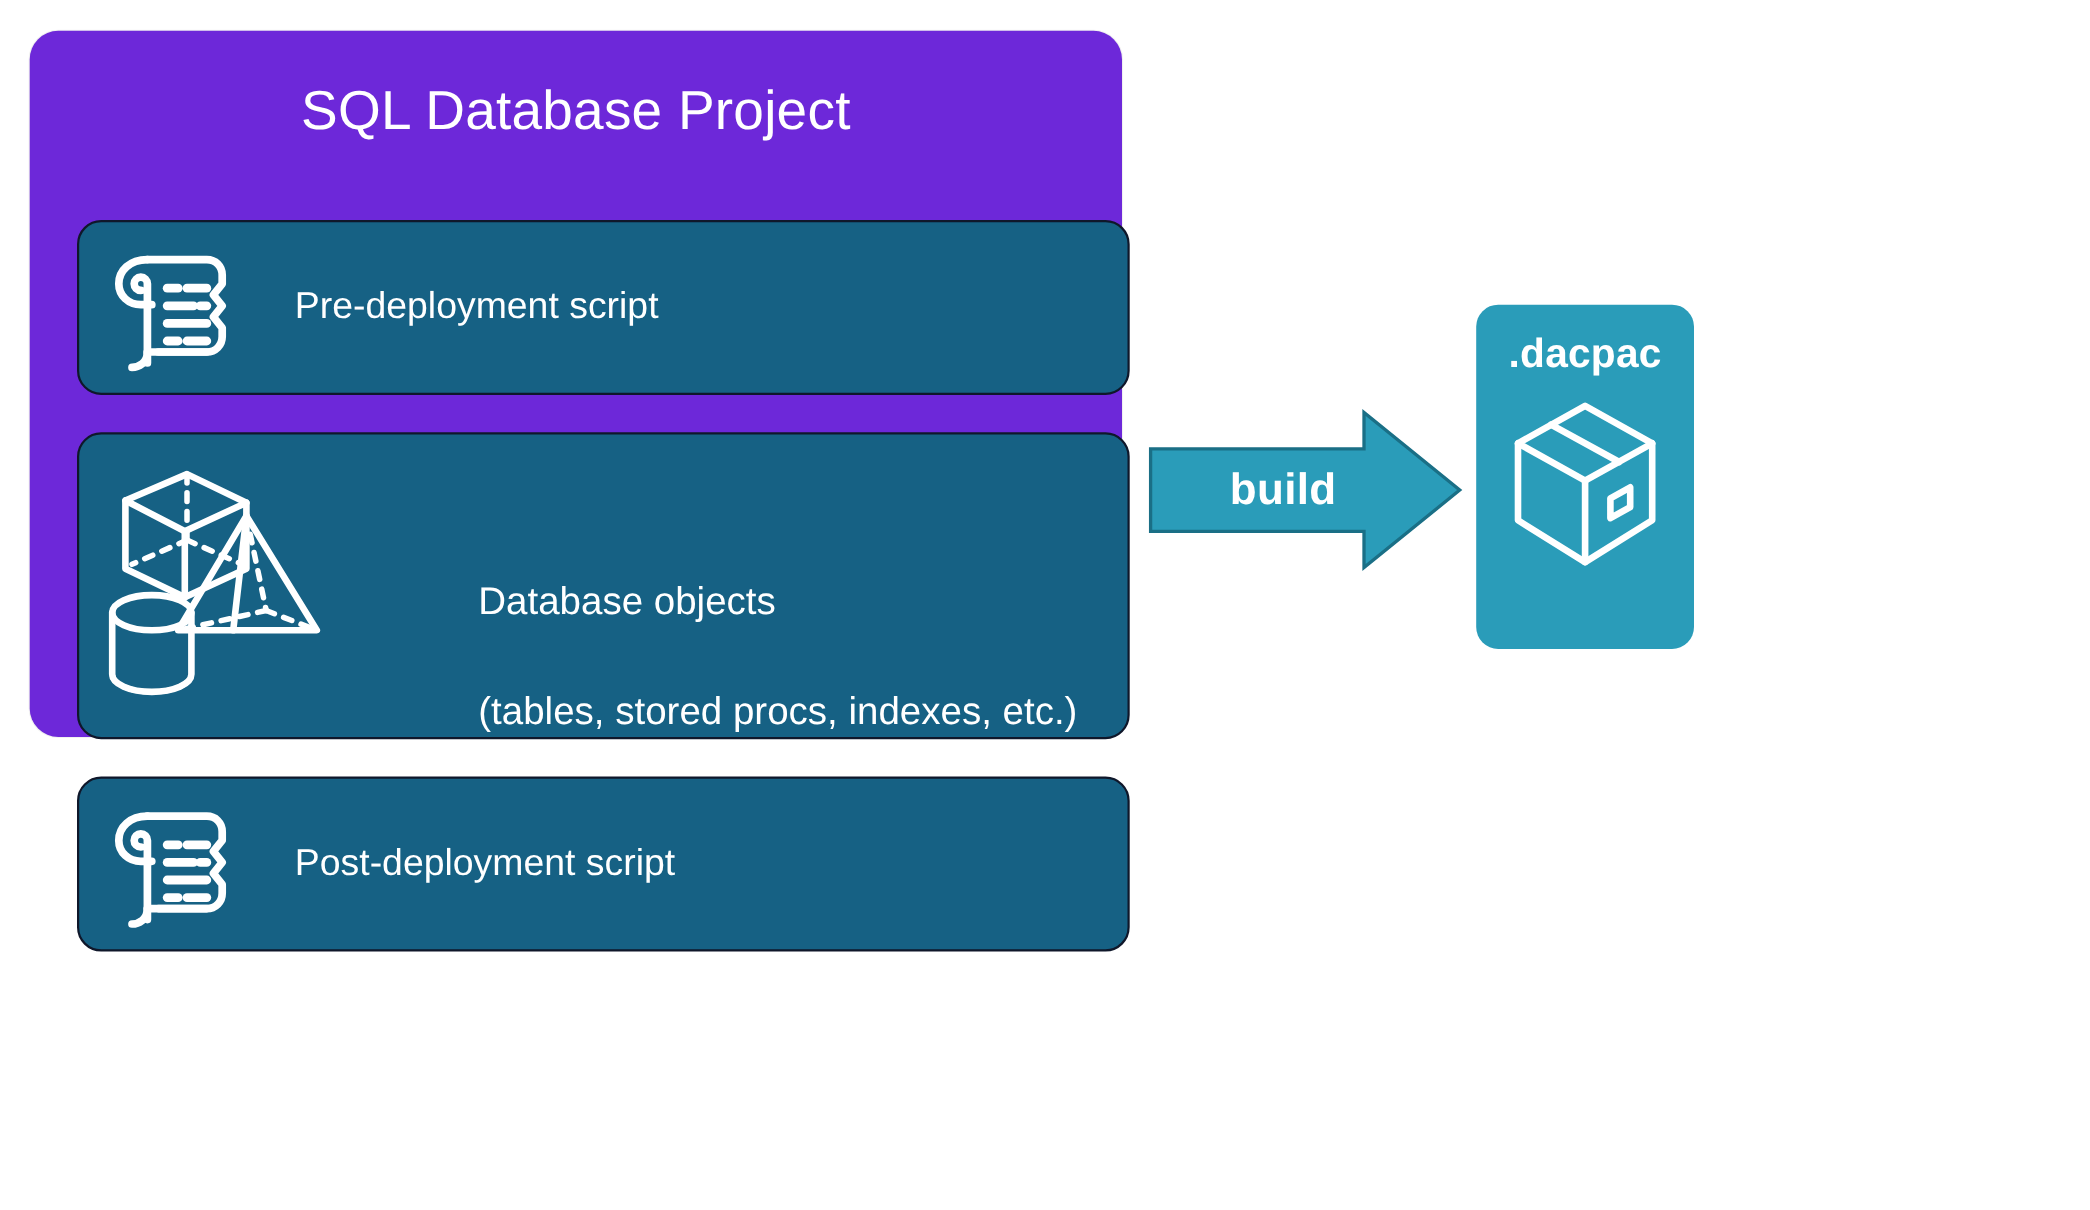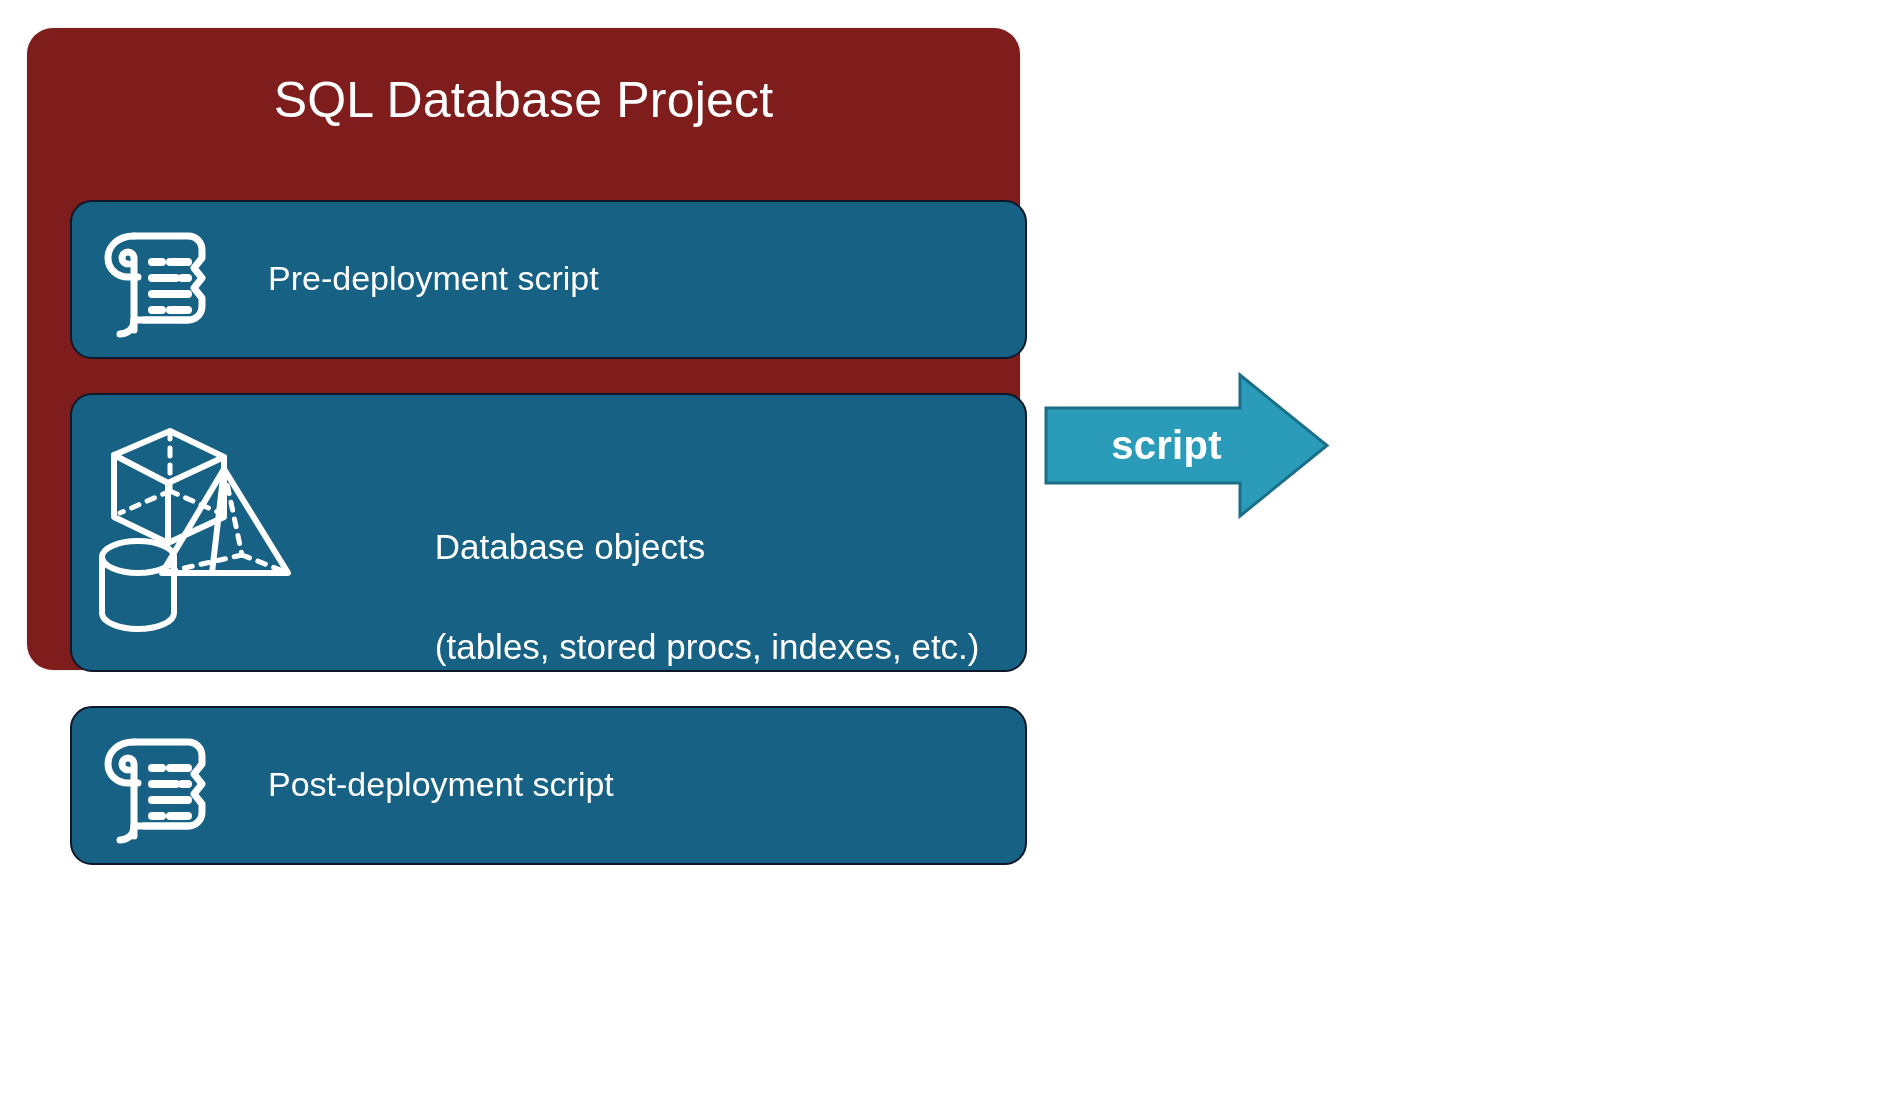--- a/index.html
+++ b/index.html
@@ -4,21 +4,21 @@
 <style>
   html,body{margin:0;padding:0;background:#ffffff;}
   body{width:1900px;height:1100px;position:relative;overflow:hidden;
        font-family:"Liberation Sans","DejaVu Sans",sans-serif;}
 
   .stage{position:absolute;inset:0;}
 
   
   .project-box{
     position:absolute;left:27px;top:28px;width:993px;height:642px;
-    background:#7f1d1d;border-radius:26px;
+    background:#6d28d9;border-radius:26px;
     box-shadow:0 0 0 1px rgba(0,0,0,0.06);
   }
   .project-title{
     position:absolute;left:0;top:44px;width:100%;text-align:center;
     color:#ffffff;font-size:50px;line-height:56px;font-weight:400;
     letter-spacing:.2px;
   }
 
   
   .card{
@@ -164,16 +164,34 @@
         <span>(tables, stored procs, indexes, etc.)</span>
       </div>
     </div>
   </div>
 
   <div class="build-arrow">
     <svg width="285" height="145" viewBox="0 0 285 145">
       <path d="M2 35 H196 V2 L283 72.5 L196 143 V110 H2 Z" fill="#2a9cb9" stroke="#1a6f86" stroke-width="3" stroke-linejoin="miter"></path>
     </svg>
   </div>
-  <div class="build-label">script</div>
+  <div class="build-label">build</div>
 
+  <div class="dacpac-box">
+    <div class="dacpac-title">.dacpac</div>
+
+    <div class="package-slot">
+      <svg width="150" height="160" viewBox="0 0 150 160" fill="none" stroke="#ffffff" stroke-width="6" stroke-linejoin="round" stroke-linecap="round">
+
+        <path d="M14 42 L75 8 L136 42 L136 112 L75 150 L14 112 Z"></path>
+
+        <path d="M14 42 L75 76 L136 42"></path>
+
+        <path d="M75 76 L75 150"></path>
+
+        <path d="M44 25 L106 59"></path>
+
+        <path d="M98 92 L116 82 L116 100 L98 110 Z"></path>
+      </svg>
+    </div>
+  </div>
 
 </div>
 
 </body></html>

